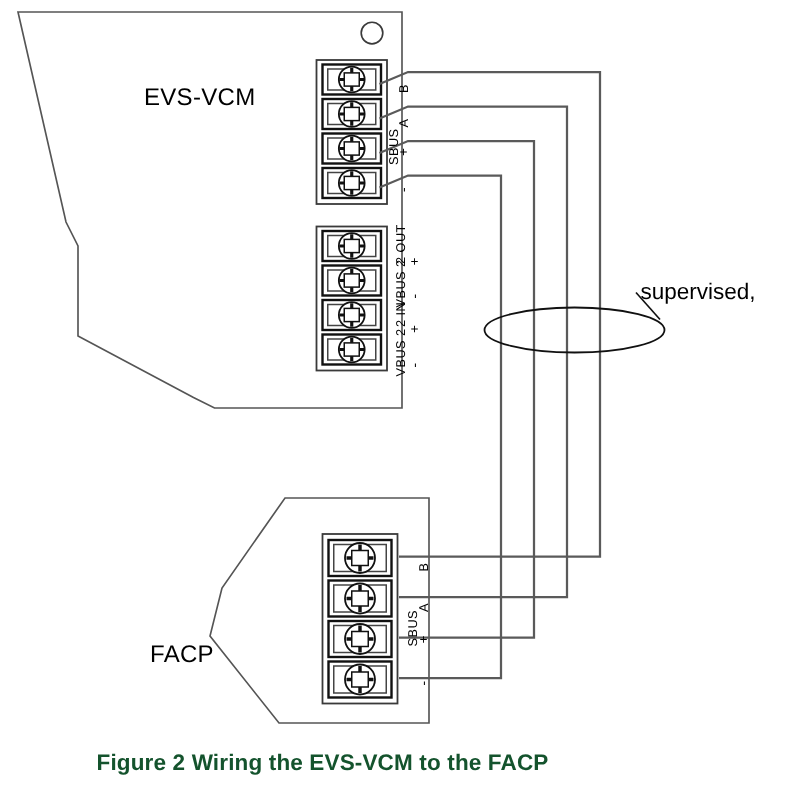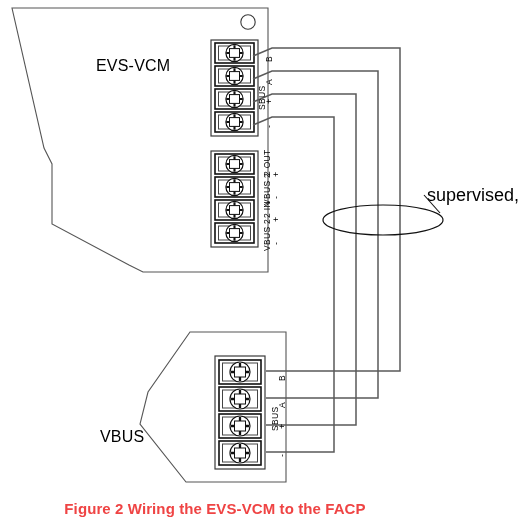--- a/index.html
+++ b/index.html
@@ -19,35 +19,35 @@
     color:#000;
     white-space:nowrap;
     letter-spacing:0.2px;
   }
   #evs-vcm-label{left:96px;top:57px;}
   #facp-label{left:100px;top:428px;}
 
   .annot{
     position:absolute;
     left:427px;top:187px;
-    font-size:18px;
+    font-size:15px;
     line-height:16.5px;
     color:#000;
     white-space:nowrap;
   }
   .annot div{white-space:nowrap;}
 
   #figure-caption{
     position:absolute;
     left:0;top:500px;
     width:430px;
     text-align:center;
     font-size:15px;
     font-weight:bold;
-    color:#ef4444;
+    color:#14532d;
     letter-spacing:0.1px;
   }
 
   
   .tlabel{
     position:absolute;
     font-size:8.5px;
     color:#000;
     transform-origin:left top;
     transform:rotate(-90deg);
@@ -198,21 +198,21 @@
   <span class="tlabel" style="left:262px;top:251px;">VBUS 2</span>
   <span class="tlabel sym" style="left:271px;top:245px;">-</span>
 
   <span class="tlabel" style="left:277px;top:381px;">B</span>
   <span class="tlabel" style="left:277px;top:408px;">A</span>
   <span class="tlabel sym" style="left:277px;top:429px;">+</span>
   <span class="tlabel sym" style="left:277px;top:457px;">-</span>
   <span class="tlabel" style="left:270px;top:431px;">SBUS</span>
 
   <div class="dev-label" id="evs-vcm-label">EVS-VCM</div>
-  <div class="dev-label" id="facp-label">VBUS</div>
+  <div class="dev-label" id="facp-label">FACP</div>
 
   <div class="annot">
     <div>supervised,</div>
   </div>
 
   <div id="figure-caption">Figure 2  Wiring the EVS-VCM to the FACP</div>
 
 </div>
 
 </body></html>

